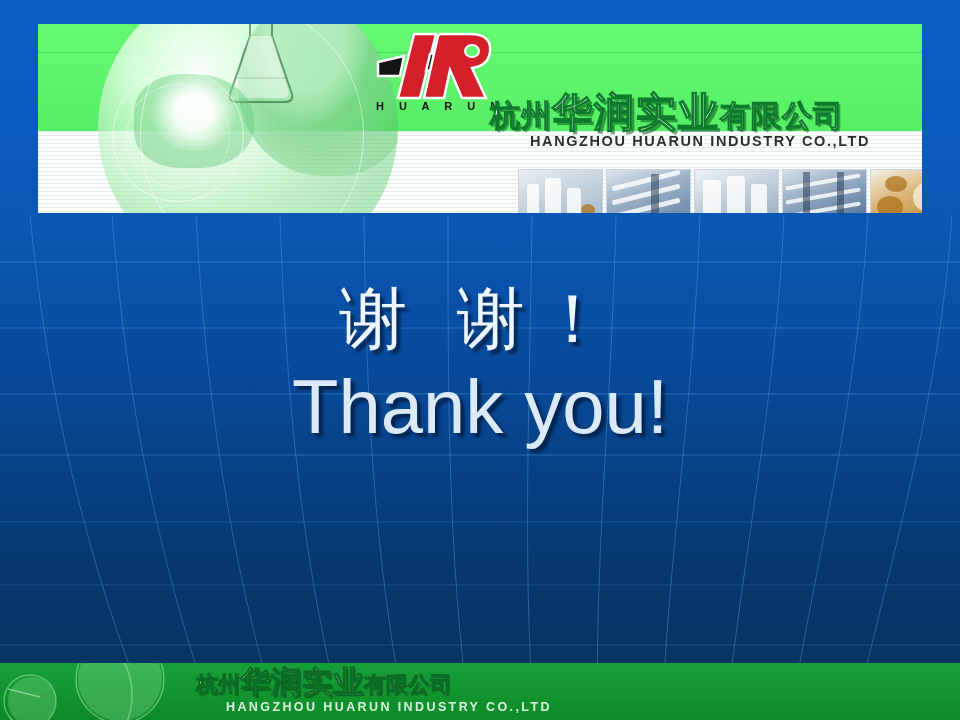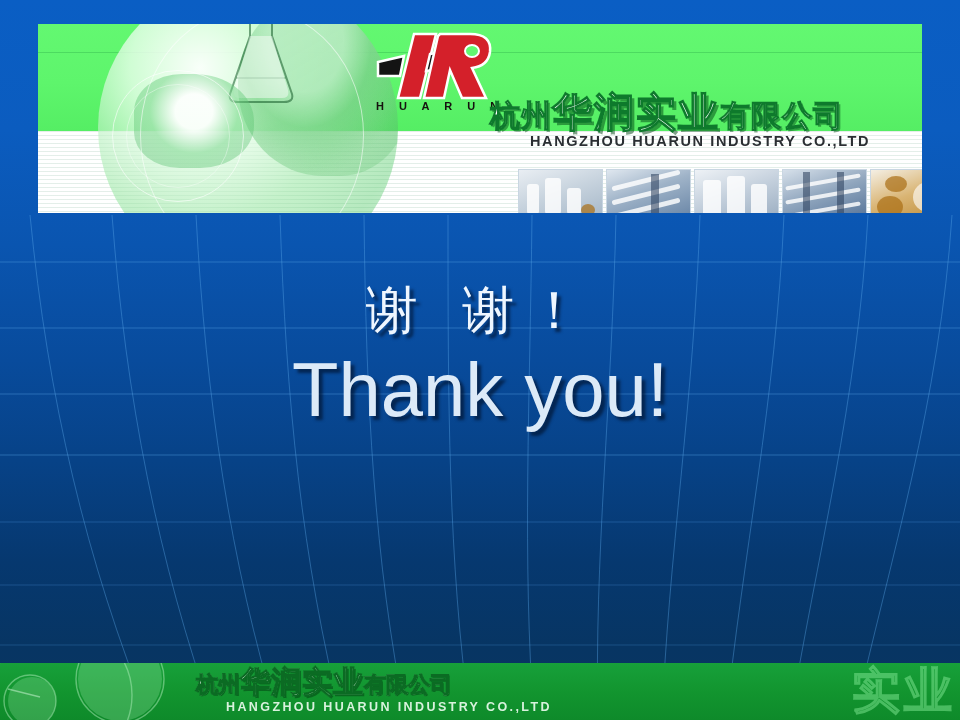--- a/index.html
+++ b/index.html
@@ -217,21 +217,21 @@
   
   .main-text {
     position: absolute;
     left: 0;
     right: 0;
     top: 282px;
     text-align: center;
   }
   .thanks-cn {
     font-family: "DejaVu Serif", "Liberation Serif", serif;
-    font-size: 52px;
+    font-size: 68px;
     line-height: 1.08;
     color: #eef6ff;
     letter-spacing: 14px;
     text-shadow: 4px 4px 3px rgba(0,16,40,.62);
     margin: 0;
   }
   .thanks-en {
     font-family: "Liberation Sans", "DejaVu Sans", sans-serif;
     font-size: 76px;
     line-height: 1.0;
@@ -422,21 +422,20 @@
       <g fill="none" stroke="rgba(190,245,200,.45)" stroke-width="1.4">
         <circle cx="92" cy="56" r="70"></circle>
         <circle cx="150" cy="40" r="44"></circle>
         <circle cx="60" cy="62" r="26"></circle>
       </g>
       <circle cx="150" cy="40" r="42" fill="rgba(160,240,175,.28)"></circle>
       <circle cx="62" cy="62" r="24" fill="rgba(185,250,198,.22)"></circle>
       <path d="M38 50 L70 58" stroke="rgba(210,250,218,.5)" stroke-width="1.4" fill="none"></path>
     </svg>
 
-    <div class="footer-watermark">实业</div>
 
     <div class="ft-cn">
       <span class="small">杭州</span><span class="big">华润实业</span><span class="small">有限公司</span>
     </div>
     <div class="ft-en">HANGZHOU   HUARUN   INDUSTRY   CO.,LTD</div>
   </div>
 
 </div>
 
 </body></html>

